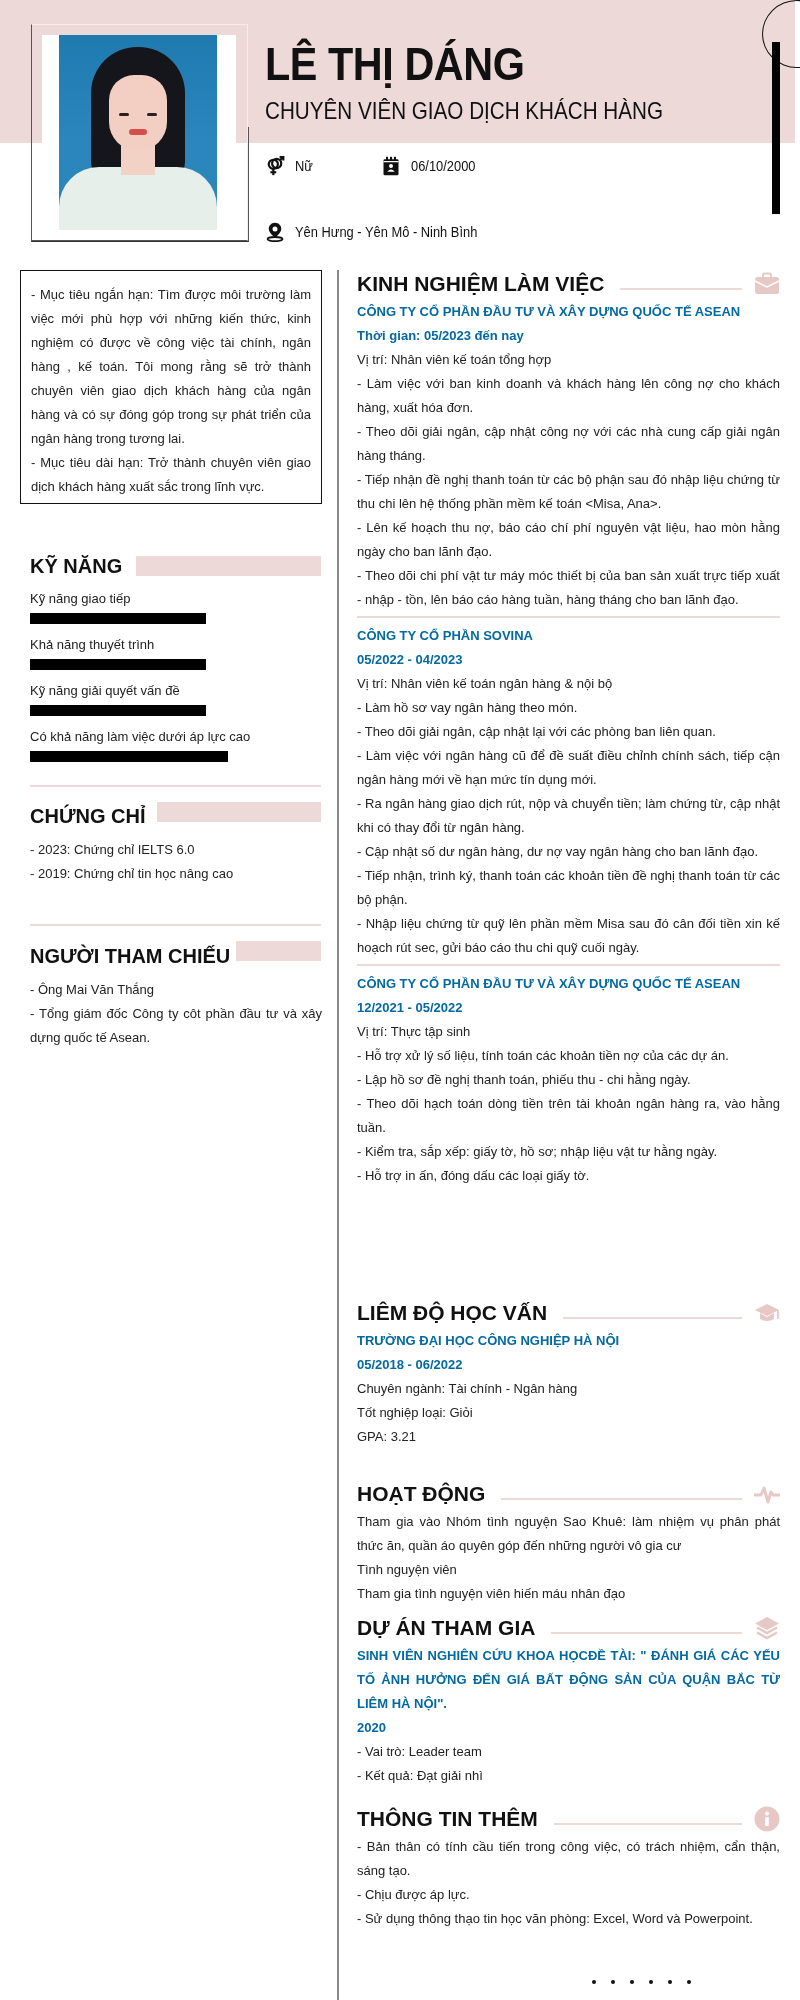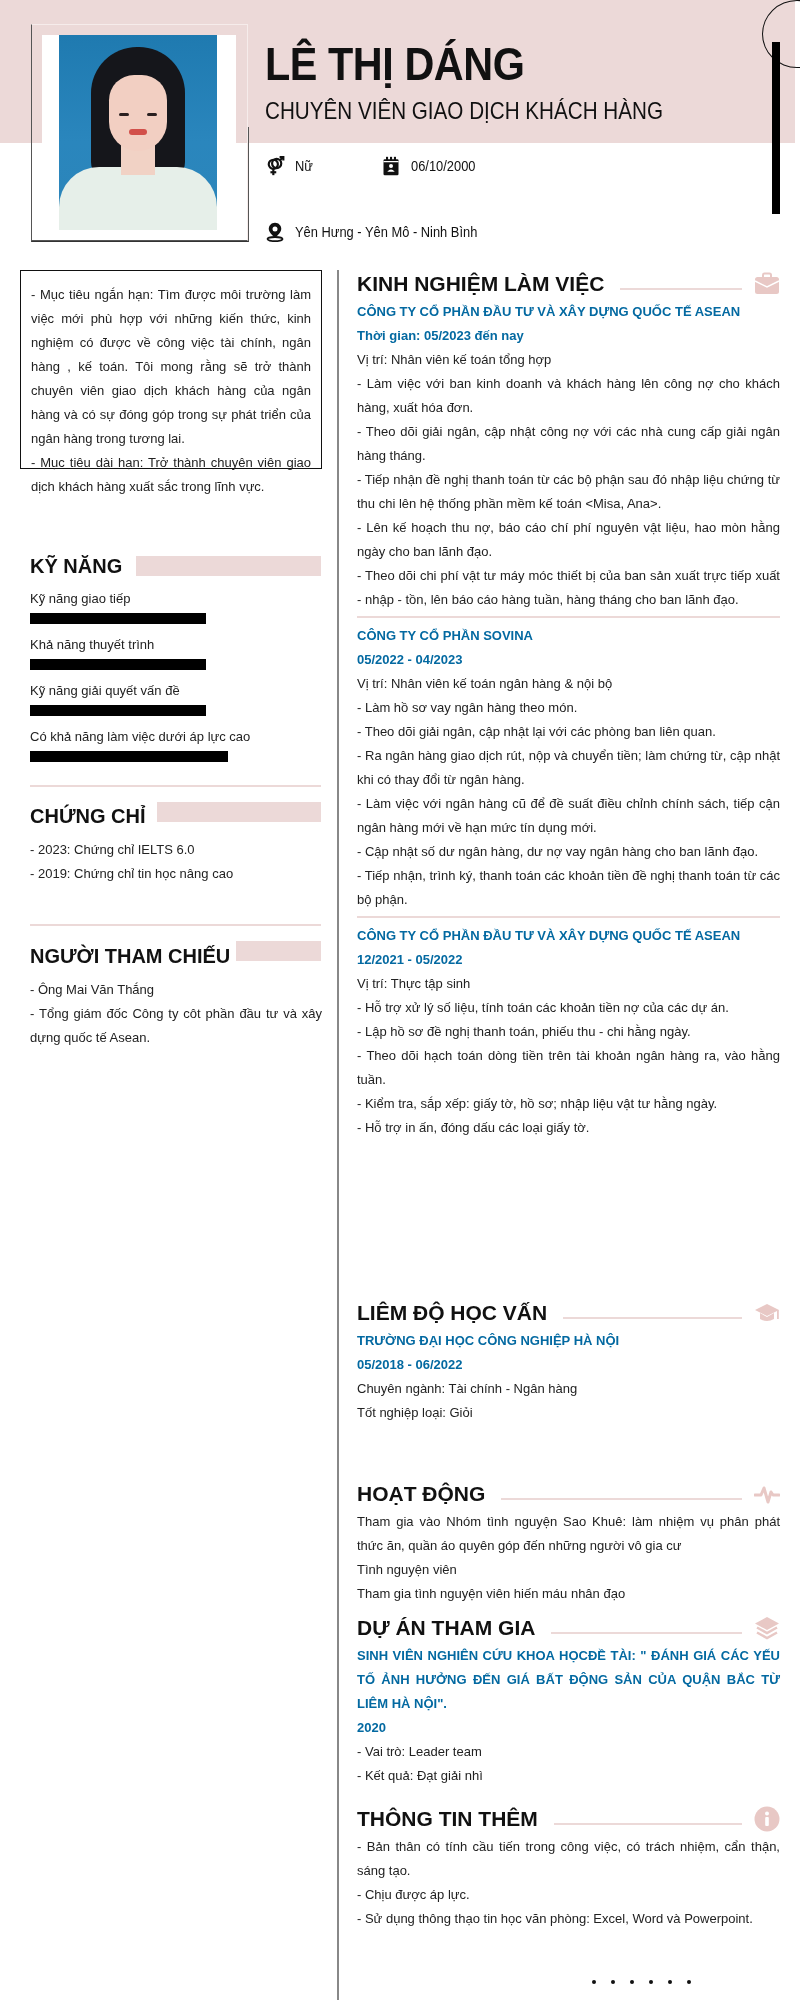--- a/index.html
+++ b/index.html
@@ -22,21 +22,21 @@
   .photo .neck { position: absolute; left: 62px; top: 110px; width: 34px; height: 30px; background: #f1d2c5; }
   .photo .shirt { position: absolute; left: 0; top: 132px; width: 158px; height: 70px; background: #e6efe9; border-radius: 40px 40px 0 0; }
 
   .name { position: absolute; left: 265px; top: 36px; font-size: 47px; font-weight: 700; letter-spacing: -0.5px; transform: scaleX(0.88); transform-origin: left top; white-space: nowrap; }
   .title { position: absolute; left: 265px; top: 97px; font-size: 24px; font-weight: 400; transform: scaleX(0.86); transform-origin: left top; white-space: nowrap; }
 
   .info { position: absolute; display: flex; align-items: center; font-size: 14px; white-space: nowrap; }
   .info svg { width: 20px; height: 20px; margin-right: 10px; }
   .info span { transform: scaleX(0.92); transform-origin: left center; display: inline-block; }
 
-  .objective { position: absolute; left: 20px; top: 270px; width: 302px; height: 199px; border: 1.5px solid #111; padding: 12px 10px 10px 10px; font-size: 13px; line-height: 24px; text-align: justify; color: #222; }
+  .objective { position: absolute; left: 20px; top: 270px; width: 302px; height: 234px; border: 1.5px solid #111; padding: 12px 10px 10px 10px; font-size: 13px; line-height: 24px; text-align: justify; color: #222; }
   .objective p { margin: 0; }
 
   .left-section-title { position: absolute; left: 30px; font-size: 20px; font-weight: 700; color: #111; white-space: nowrap; }
   .pink-block { position: absolute; height: 20px; background: #ecd9d8; }
   .left-text { position: absolute; left: 30px; font-size: 13px; color: #222; white-space: nowrap; }
   .skill-bar { position: absolute; left: 30px; height: 11px; background: #000; }
   .hr-pink { position: absolute; height: 2px; background: #ecd9d8; }
 
   .left-list { position: absolute; left: 30px; width: 292px; font-size: 13px; line-height: 24px; color: #222; }
   .ref-list { text-align: justify; }
@@ -165,24 +165,25 @@
     <div>- Tiếp nhận đề nghị thanh toán từ các bộ phận sau đó nhập liệu chứng từ thu chi lên hệ thống phần mềm kế toán &lt;Misa, Ana&gt;.</div>
     <div>- Lên kế hoạch thu nợ, báo cáo chí phí nguyên vật liệu, hao mòn hằng ngày cho ban lãnh đạo.</div>
     <div>- Theo dõi chi phí vật tư máy móc thiết bị của ban sản xuất trực tiếp xuất - nhập - tồn, lên báo cáo hàng tuần, hàng tháng cho ban lãnh đạo.</div>
     <div class="sep"></div>
 
     <div class="b">CÔNG TY CỔ PHẦN SOVINA</div>
     <div class="b">05/2022 - 04/2023</div>
     <div>Vị trí: Nhân viên kế toán ngân hàng &amp; nội bộ</div>
     <div>- Làm hồ sơ vay ngân hàng theo món.</div>
     <div>- Theo dõi giải ngân, cập nhật lại với các phòng ban liên quan.</div>
+    <div>- Làm việc với ngân hàng cũ để đề suất điều chỉnh chính sách, tiếp cận ngân hàng mới về hạn mức tín dụng mới.</div>
     <div>- Ra ngân hàng giao dịch rút, nộp và chuyển tiền; làm chứng từ, cập nhật khi có thay đổi từ ngân hàng.</div>
-    <div>- Làm việc với ngân hàng cũ để đề suất điều chỉnh chính sách, tiếp cận ngân hàng mới về hạn mức tín dụng mới.</div>
     <div>- Cập nhật số dư ngân hàng, dư nợ vay ngân hàng cho ban lãnh đạo.</div>
     <div>- Tiếp nhận, trình ký, thanh toán các khoản tiền đề nghị thanh toán từ các bộ phận.</div>
+    <div>- Nhập liệu chứng từ quỹ lên phần mềm Misa sau đó cân đối tiền xin kế hoạch rút sec, gửi báo cáo thu chi quỹ cuối ngày.</div>
     <div class="sep"></div>
 
     <div class="b">CÔNG TY CỔ PHẦN ĐẦU TƯ VÀ XÂY DỰNG QUỐC TẾ ASEAN</div>
     <div class="b">12/2021 - 05/2022</div>
     <div>Vị trí: Thực tập sinh</div>
     <div>- Hỗ trợ xử lý số liệu, tính toán các khoản tiền nợ của các dự án.</div>
     <div>- Lập hồ sơ đề nghị thanh toán, phiếu thu - chi hằng ngày.</div>
     <div>- Theo dõi hạch toán dòng tiền trên tài khoản ngân hàng ra, vào hằng tuần.</div>
     <div>- Kiểm tra, sắp xếp: giấy tờ, hồ sơ; nhập liệu vật tư hằng ngày.</div>
     <div>- Hỗ trợ in ấn, đóng dấu các loại giấy tờ.</div>
@@ -197,20 +198,21 @@
       <path d="M1 10 L13 4 L25 10 L13 16 Z" fill="#e8c8c5"></path>
       <path d="M6 13 V19 Q13 23 20 19 V13 L13 17 Z" fill="#e8c8c5"></path>
       <rect x="23" y="10" width="1.8" height="9" fill="#e8c8c5"></rect>
     </svg>
   </div>
   <div class="r-body">
     <div class="b">TRƯỜNG ĐẠI HỌC CÔNG NGHIỆP HÀ NỘI</div>
     <div class="b">05/2018 - 06/2022</div>
     <div>Chuyên ngành: Tài chính - Ngân hàng</div>
     <div>Tốt nghiệp loại: Giỏi</div>
+    <div>GPA: 3.21</div>
   </div>
 </div>
 
 <div class="r-section" style="top:1478px;">
   <div class="r-head">
     <h2>HOẠT ĐỘNG</h2>
     <div class="r-line"></div>
     <svg class="r-icon" viewBox="0 0 26 26">
       <polyline points="1,14 7,14 10,7 14,21 17,11 19,14 25,14" fill="none" stroke="#e8c8c5" stroke-width="3" stroke-linejoin="round" stroke-linecap="round"></polyline>
     </svg>

